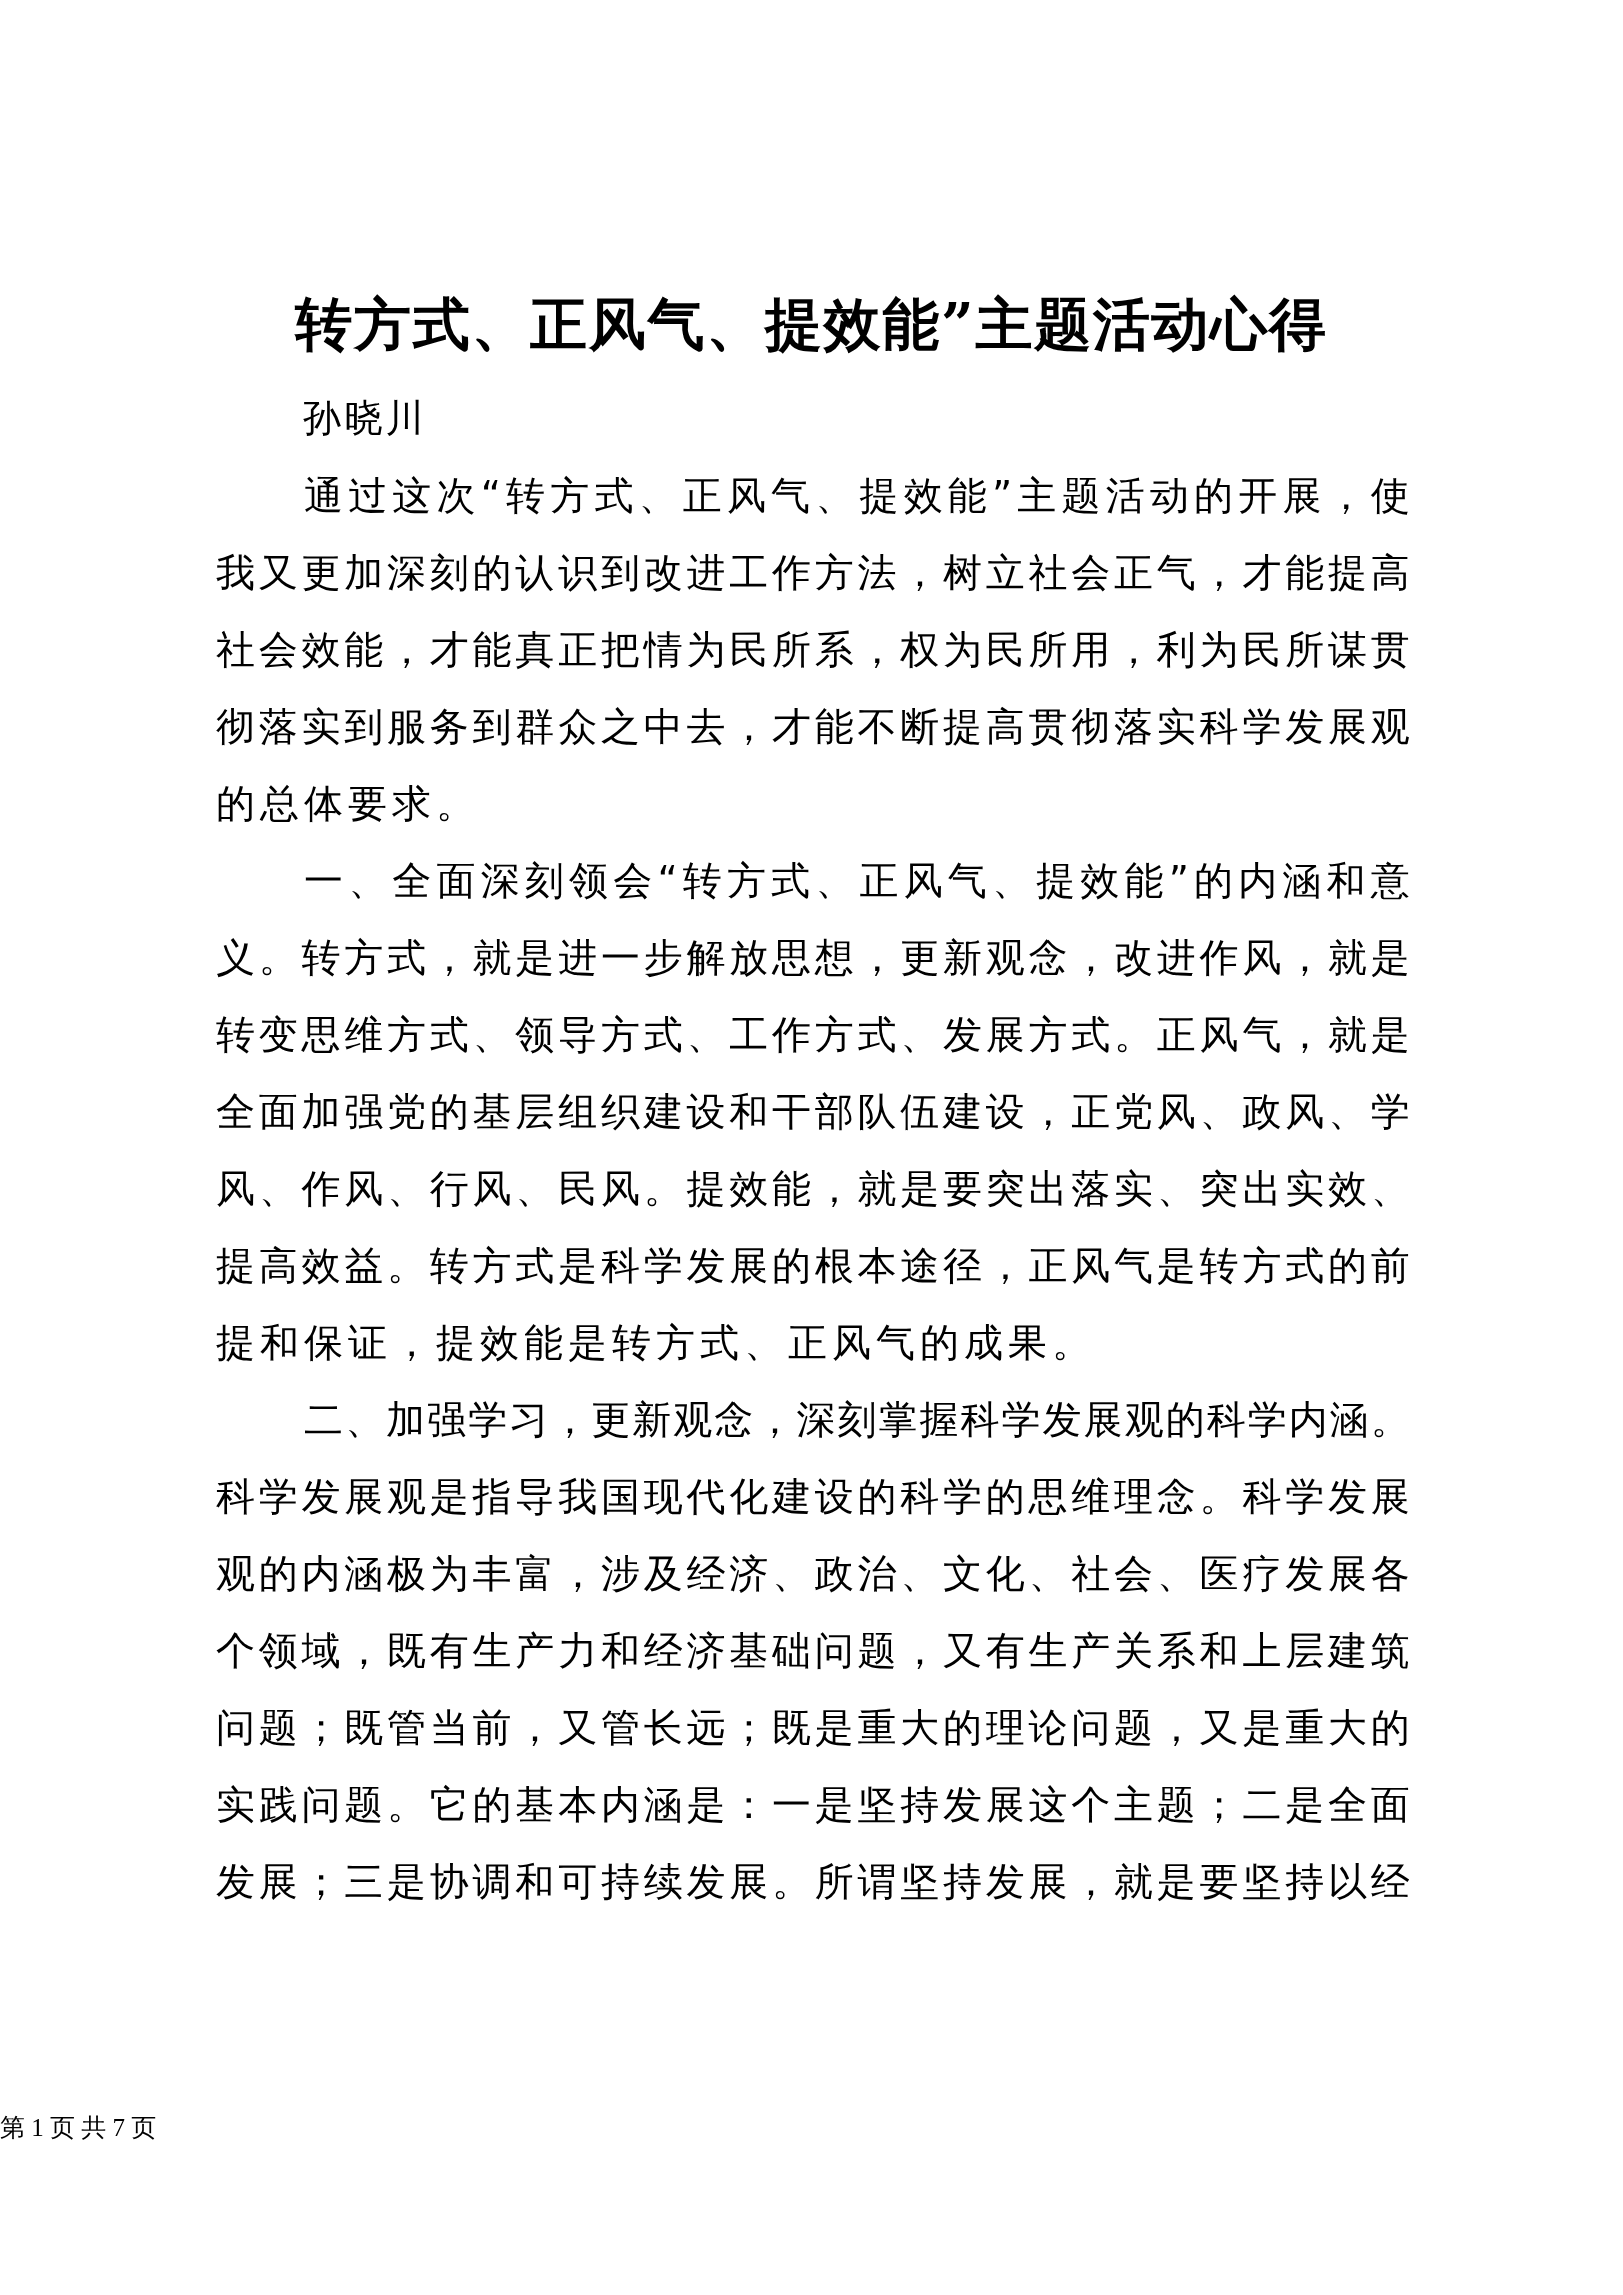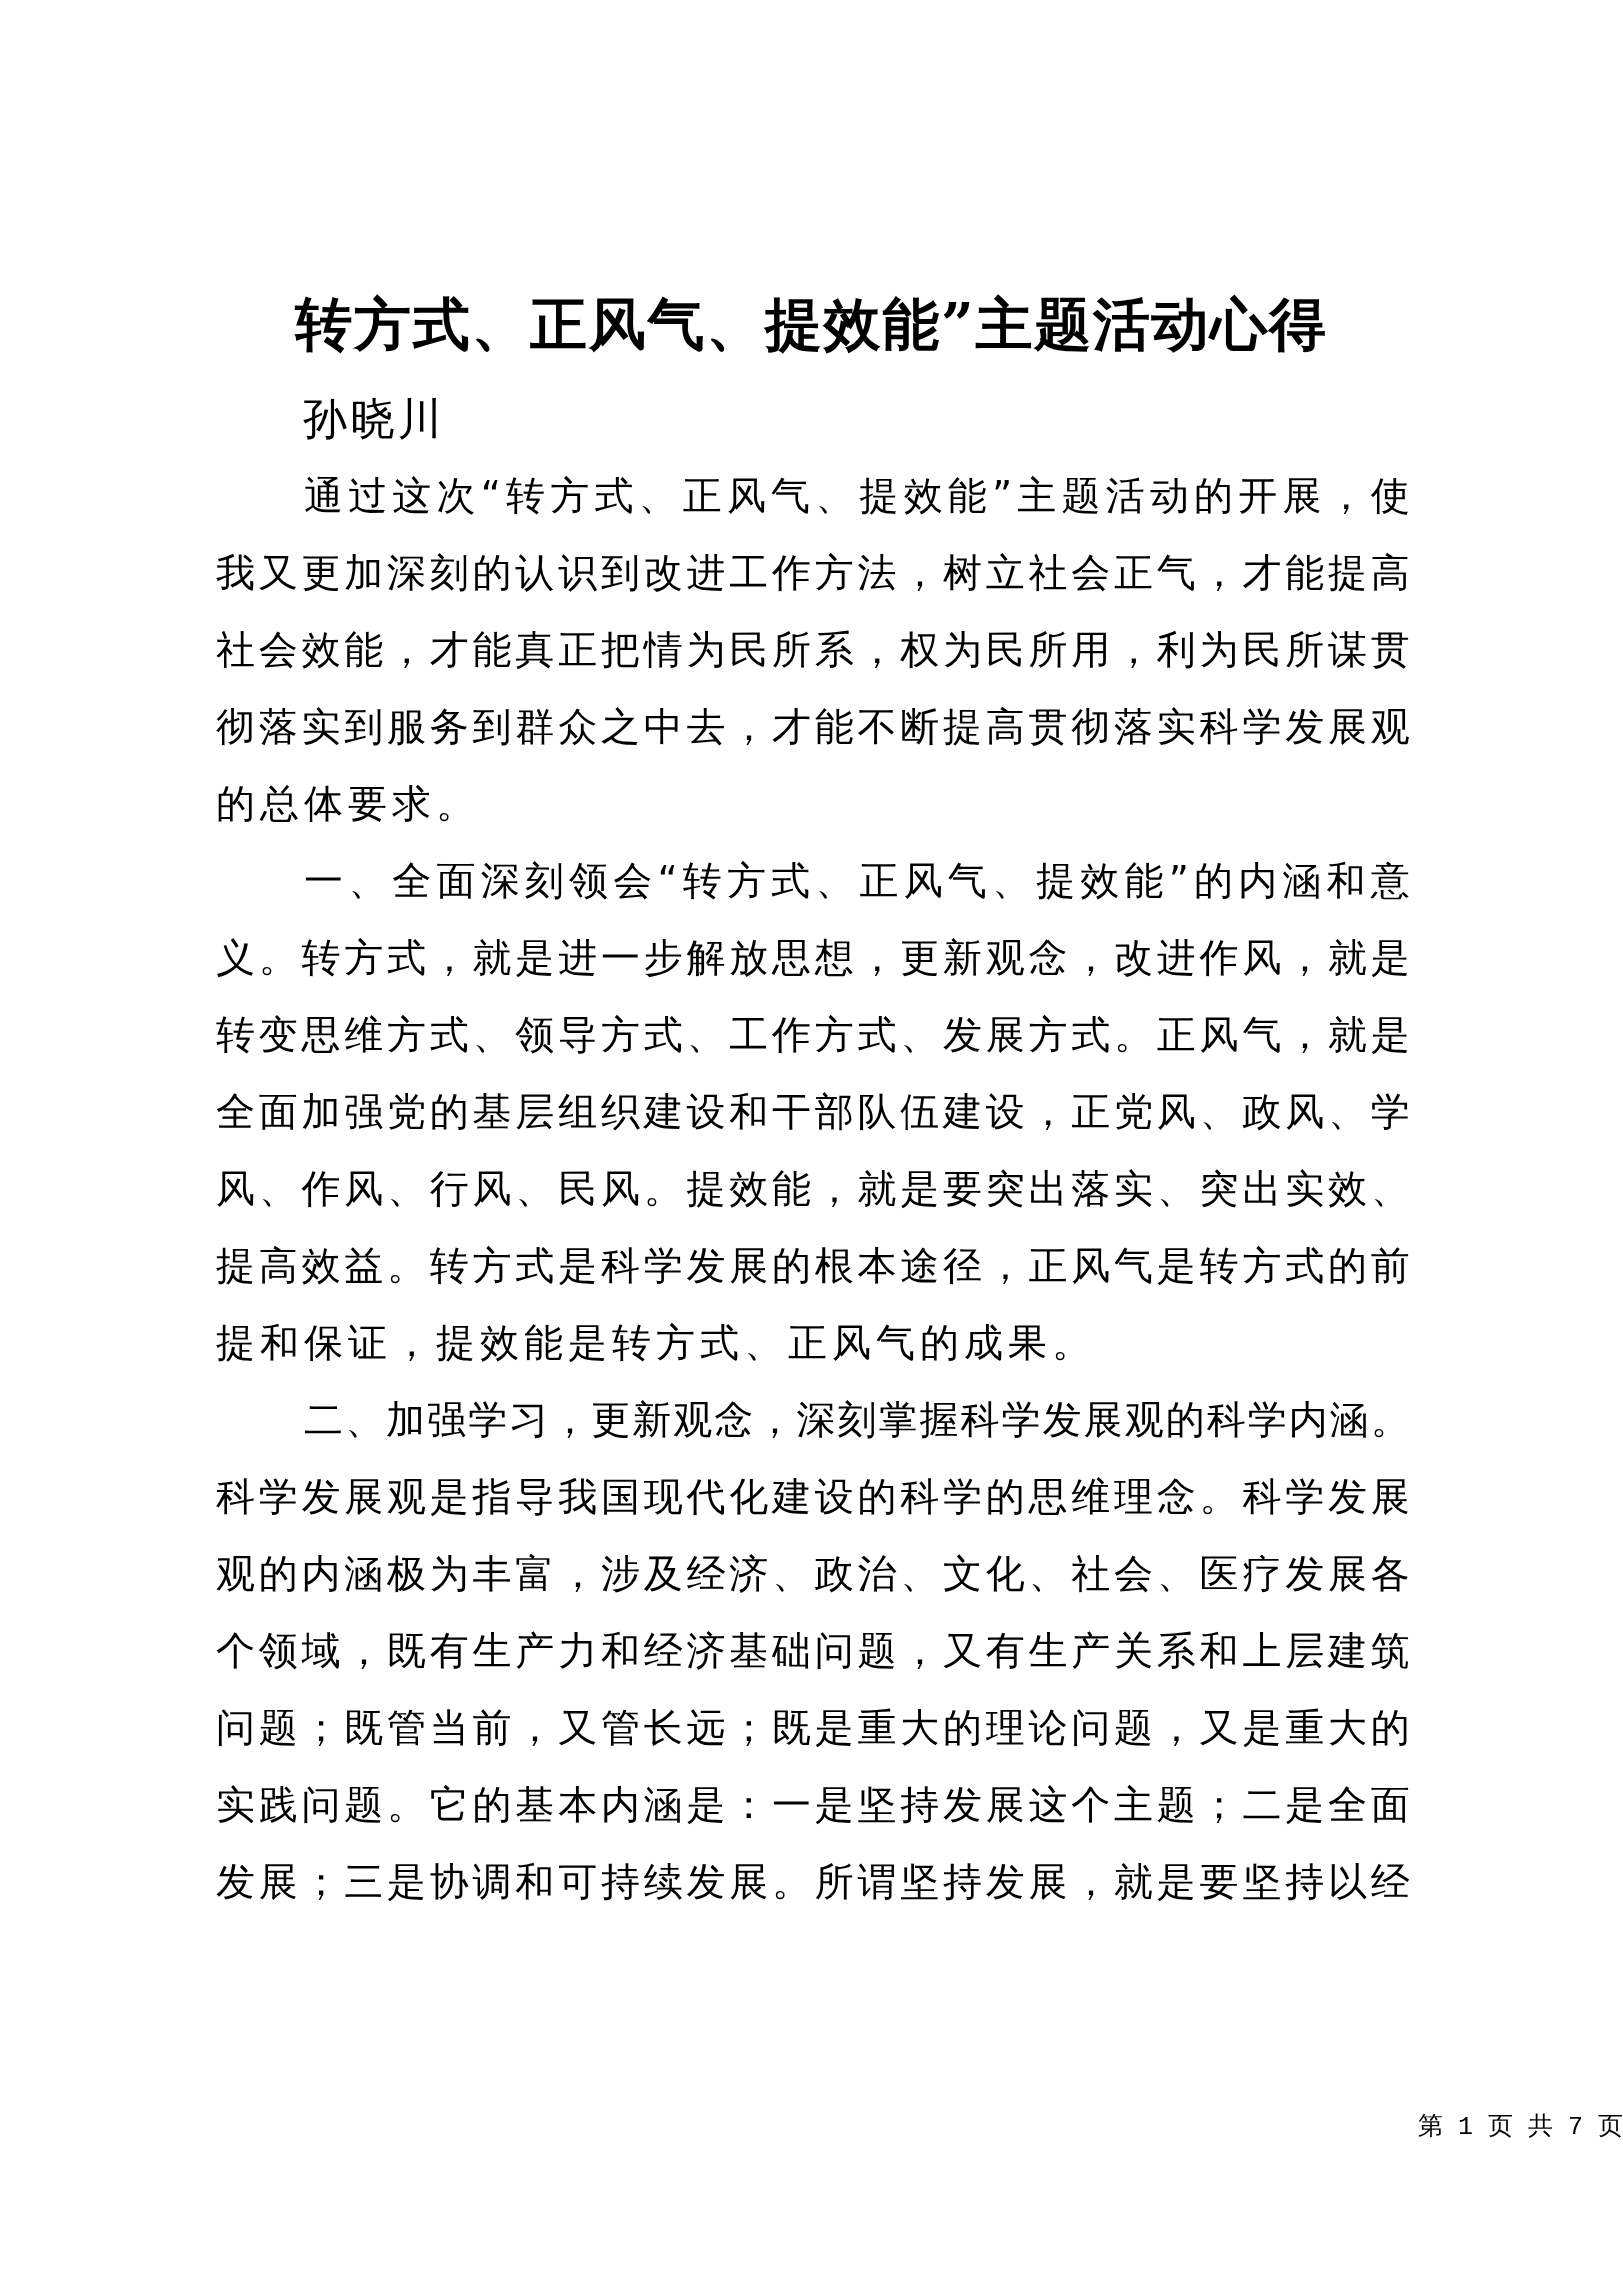--- a/index.html
+++ b/index.html
@@ -2,28 +2,28 @@
 <html style="font-size:13.5px"><head>
 <meta charset="utf-8">
 <style>
   html, body { margin: 0; padding: 0; background: #ffffff; }
   body { width: 1623px; height: 2295px; position: relative; overflow: hidden;
          font-family: "DejaVu Sans", "Liberation Sans", sans-serif; color: #000; }
   .page { position: absolute; left: 0; top: 0; width: 1517px; height: 2295px; background: #fff; }
   .title { position: absolute; left: 0; top: 286px; width: 1623px; text-align: center;
            font-family: "DejaVu Serif", "Liberation Serif", serif; font-weight: bold;
            font-size: 57px; line-height: 76px; letter-spacing: 1.7px; }
-  .author { position: absolute; left: 303px; top: 393px; font-size: 44px; line-height: 51px; letter-spacing: 3.4px; }
+  .author { position: absolute; left: 303px; top: 393px; font-size: 38px; line-height: 51px; letter-spacing: 3.4px; }
   .body-text { position: absolute; left: 216px; top: 457px; width: 1194px; }
   .line { height: 77px; line-height: 77px; font-size: 39px; white-space: nowrap;
           display: flex; justify-content: space-between; }
   .line.last { justify-content: flex-start; letter-spacing: 5px; }
   .line.indent { padding-left: 88px; }
-  .footer { position: absolute; left: 0; top: 2111px; width: 1623px; text-align: right;
-            font-family: Liberation Mono, monospace; font-size: 25px; line-height: 34px; }
+  .footer { position: absolute; left: 0; top: 2111px; width: 1623px; text-align: left;
+            font-family: Liberation Serif, serif; font-size: 25px; line-height: 34px; }
 </style>
 </head>
 <body>
 
 <div class="page">
   <div class="title">转方式、正风气、提效能”主题活动心得</div>
   <div class="author">孙晓川</div>
   <div class="body-text" id="body-text">
       <div class="line indent">
         <span>通</span>

